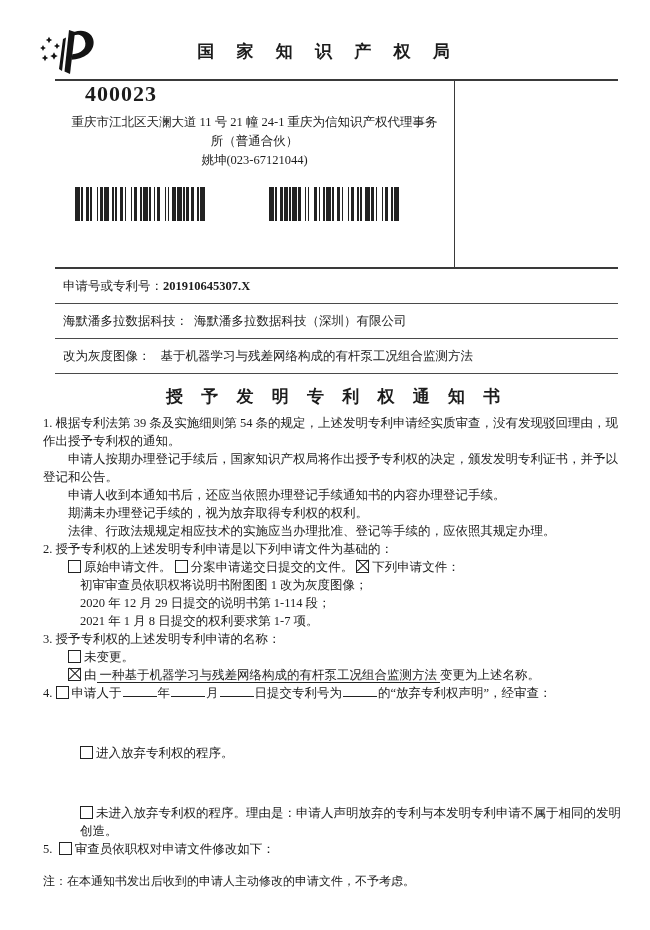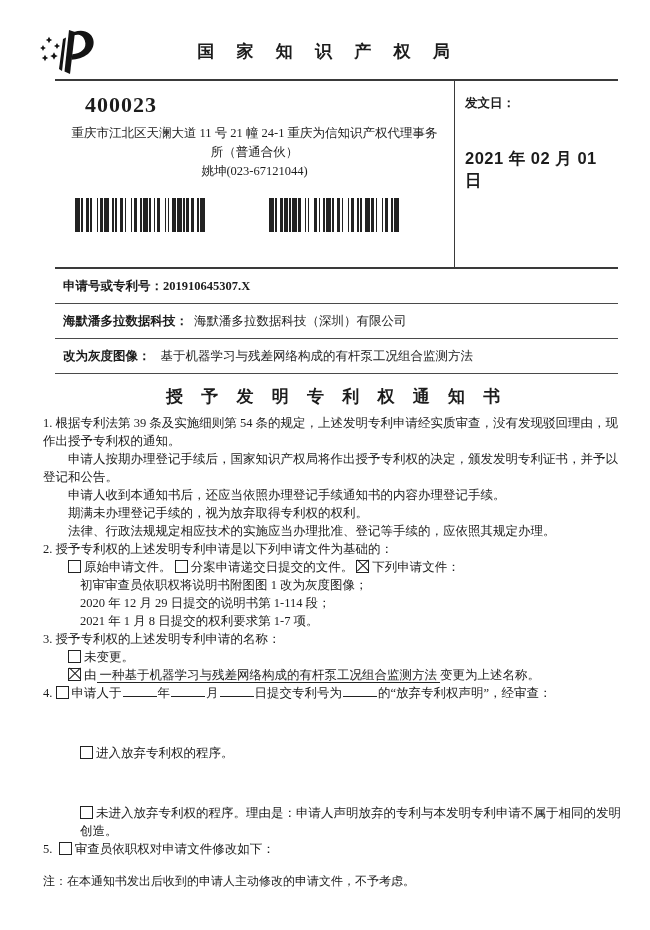--- a/index.html
+++ b/index.html
@@ -14,35 +14,35 @@
   
   .header{position:relative;height:79px;}
   .logo{position:absolute;left:36px;top:26px;width:66px;height:52px;}
   .agency{
     position:absolute;left:6px;right:0;top:40px;text-align:center;
     font-size:17px;font-weight:bold;letter-spacing:9px;
   }
 
   
   .mailbox{display:flex;height:186px;border-bottom:2px solid #3a3a3a;}
-  .mail-left{width:400px;border-right:1.5px solid #3a3a3a;box-sizing:border-box;padding-top:11px;}
+  .mail-left{width:400px;border-right:1.5px solid #3a3a3a;box-sizing:border-box;padding-top:0;}
   .mail-right{flex:1;padding:14px 0 0 10px;box-sizing:border-box;}
   .postal{margin-left:30px;font-size:22px;font-weight:bold;letter-spacing:1px;}
   .addr{margin-top:6px;text-align:center;font-size:12.5px;line-height:19px;padding:0 12px;}
   .barcodes{display:flex;gap:38px;margin:17px 0 0 20px;}
   .barcode{height:34px;width:156px;overflow:hidden;white-space:nowrap;}
   .barcode i{display:inline-block;height:100%;}
   .issue-label{font-size:12.5px;font-weight:bold;}
   .issue-date{margin-top:36px;font-family:"Liberation Sans","DejaVu Sans",sans-serif;
     font-size:16.5px;font-weight:bold;letter-spacing:.5px;}
 
   
   .meta-row{height:35px;display:flex;align-items:center;border-bottom:1px solid #4a4a4a;
     font-size:12.5px;padding-left:8px;box-sizing:border-box;}
-  .meta-label{font-weight:bold;white-space:nowrap;}
+  .meta-label{font-weight:normal;white-space:nowrap;}
   .meta-strong{font-weight:bold;}
   .m-col-l{width:277px;}
 
   
   .doc-title{margin-top:11px;text-align:center;font-size:17px;font-weight:bold;letter-spacing:7px;}
   .bodytxt{margin-top:6px;margin-left:-12px;width:586px;font-size:12.5px;line-height:18px;}
   .p-indent{text-indent:2em;}
   .opt-line{padding-left:25px;}
   .item-line{padding-left:37px;}
   .sub-opt{padding-left:37px;margin-top:42px;}
@@ -92,24 +92,20 @@
         <div class="postal">400023</div>
         <div class="addr">
           <div>重庆市江北区天澜大道 11 号 21 幢 24-1  重庆为信知识产权代理事务</div>
           <div>所（普通合伙）</div>
           <div>姚坤(023-67121044)</div>
         </div>
         <div class="barcodes">
           <div class="barcode" id="bc1"><i style="width:4.65px;background:#222;"></i><i style="width:1.55px;"></i><i style="width:1.55px;background:#222;"></i><i style="width:3.1px;"></i><i style="width:3.1px;background:#222;"></i><i style="width:1.55px;"></i><i style="width:1.55px;background:#222;"></i><i style="width:4.65px;"></i><i style="width:1.55px;background:#222;"></i><i style="width:1.55px;"></i><i style="width:3.1px;background:#222;"></i><i style="width:1.55px;"></i><i style="width:4.65px;background:#222;"></i><i style="width:3.1px;"></i><i style="width:1.55px;background:#222;"></i><i style="width:1.55px;"></i><i style="width:1.55px;background:#222;"></i><i style="width:3.1px;"></i><i style="width:3.1px;background:#222;"></i><i style="width:1.55px;"></i><i style="width:1.55px;background:#222;"></i><i style="width:4.65px;"></i><i style="width:1.55px;background:#222;"></i><i style="width:1.55px;"></i><i style="width:3.1px;background:#222;"></i><i style="width:3.1px;"></i><i style="width:1.55px;background:#222;"></i><i style="width:1.55px;"></i><i style="width:4.65px;background:#222;"></i><i style="width:1.55px;"></i><i style="width:1.55px;background:#222;"></i><i style="width:3.1px;"></i><i style="width:1.55px;background:#222;"></i><i style="width:1.55px;"></i><i style="width:3.1px;background:#222;"></i><i style="width:4.65px;"></i><i style="width:1.55px;background:#222;"></i><i style="width:1.55px;"></i><i style="width:1.55px;background:#222;"></i><i style="width:3.1px;"></i><i style="width:3.1px;background:#222;"></i><i style="width:1.55px;"></i><i style="width:4.65px;background:#222;"></i><i style="width:1.55px;"></i><i style="width:1.55px;background:#222;"></i><i style="width:1.55px;"></i><i style="width:3.1px;background:#222;"></i><i style="width:1.55px;"></i><i style="width:3.1px;background:#222;"></i><i style="width:3.1px;"></i><i style="width:1.55px;background:#222;"></i><i style="width:1.55px;"></i><i style="width:4.65px;background:#222;"></i></div>
           <div class="barcode" id="bc2"><i style="width:4.65px;background:#222;"></i><i style="width:1.55px;"></i><i style="width:1.55px;background:#222;"></i><i style="width:3.1px;"></i><i style="width:3.1px;background:#222;"></i><i style="width:1.55px;"></i><i style="width:3.1px;background:#222;"></i><i style="width:1.55px;"></i><i style="width:1.55px;background:#222;"></i><i style="width:1.55px;"></i><i style="width:4.65px;background:#222;"></i><i style="width:1.55px;"></i><i style="width:3.1px;background:#222;"></i><i style="width:3.1px;"></i><i style="width:1.55px;background:#222;"></i><i style="width:1.55px;"></i><i style="width:1.55px;background:#222;"></i><i style="width:4.65px;"></i><i style="width:3.1px;background:#222;"></i><i style="width:1.55px;"></i><i style="width:1.55px;background:#222;"></i><i style="width:3.1px;"></i><i style="width:1.55px;background:#222;"></i><i style="width:1.55px;"></i><i style="width:4.65px;background:#222;"></i><i style="width:1.55px;"></i><i style="width:1.55px;background:#222;"></i><i style="width:3.1px;"></i><i style="width:3.1px;background:#222;"></i><i style="width:1.55px;"></i><i style="width:1.55px;background:#222;"></i><i style="width:4.65px;"></i><i style="width:1.55px;background:#222;"></i><i style="width:1.55px;"></i><i style="width:3.1px;background:#222;"></i><i style="width:3.1px;"></i><i style="width:1.55px;background:#222;"></i><i style="width:1.55px;"></i><i style="width:1.55px;background:#222;"></i><i style="width:3.1px;"></i><i style="width:4.65px;background:#222;"></i><i style="width:1.55px;"></i><i style="width:3.1px;background:#222;"></i><i style="width:1.55px;"></i><i style="width:1.55px;background:#222;"></i><i style="width:4.65px;"></i><i style="width:1.55px;background:#222;"></i><i style="width:1.55px;"></i><i style="width:3.1px;background:#222;"></i><i style="width:3.1px;"></i><i style="width:1.55px;background:#222;"></i><i style="width:1.55px;"></i><i style="width:4.65px;background:#222;"></i></div>
         </div>
-      </div>
-      <div class="mail-right">
-        <div class="issue-label">发文日：</div>
-        <div class="issue-date">2021 年 02 月 01 日</div>
       </div>
     </div>
 
     <div class="meta-row">
       <span class="m-col-l"><span class="meta-label">申请号或专利号：</span><span class="meta-strong">201910645307.X</span></span>
     </div>
     <div class="meta-row">
       <span class="meta-label">海默潘多拉数据科技：</span>
       <span style="margin-left:6px;">海默潘多拉数据科技（深圳）有限公司</span>
     </div>

